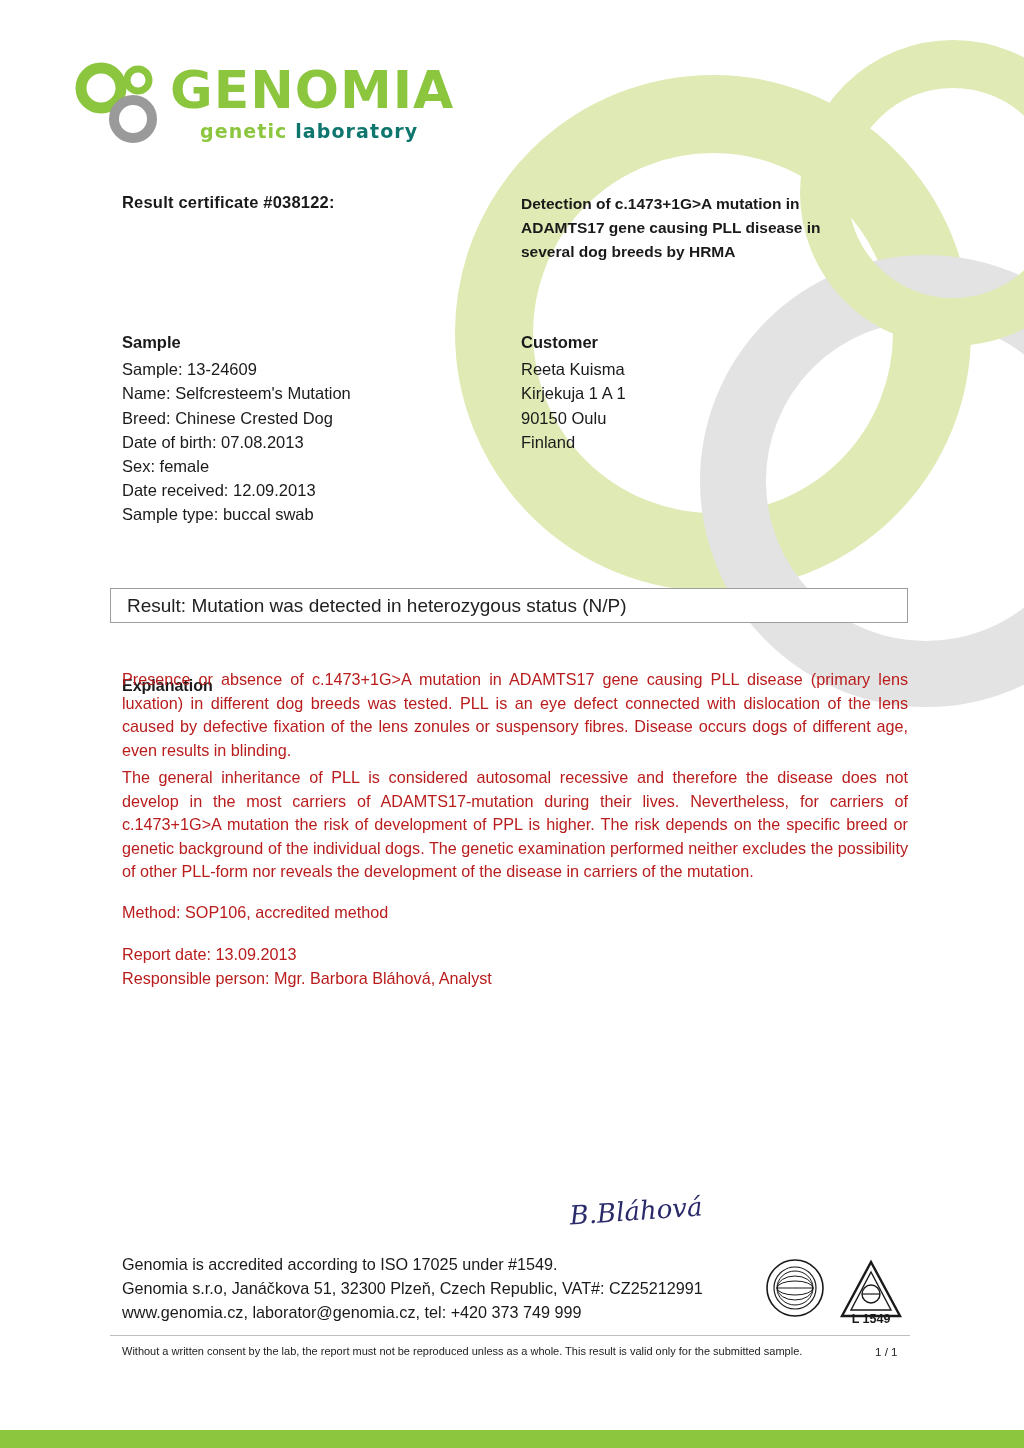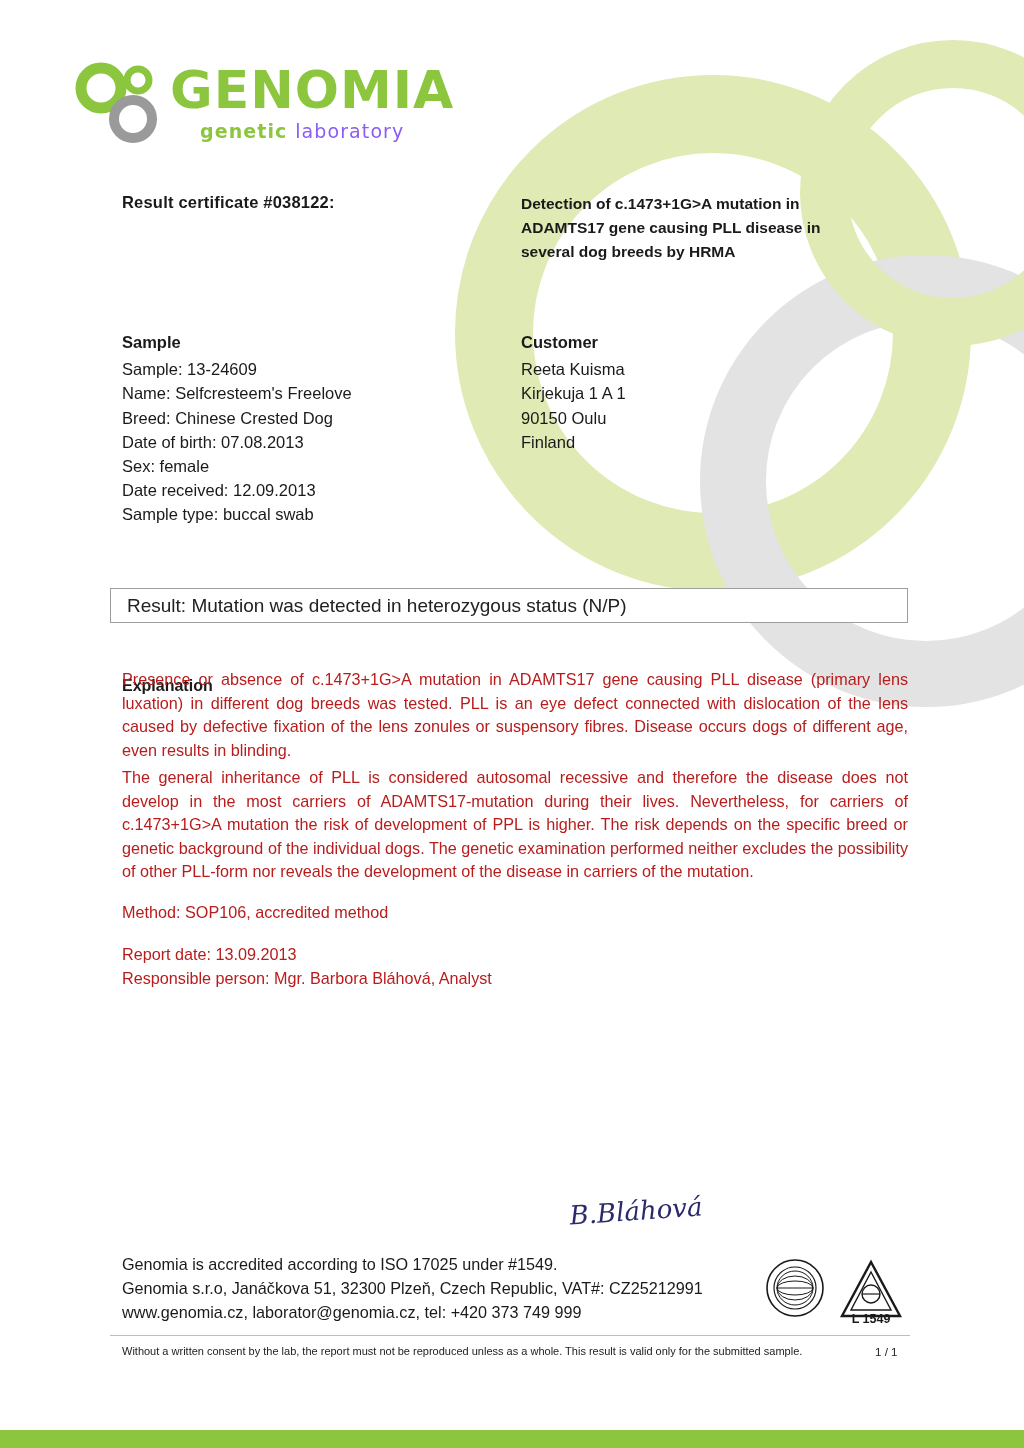--- a/index.html
+++ b/index.html
@@ -81,21 +81,21 @@
     font-family: "DejaVu Sans", sans-serif;
   }
   .logo-sub {
     position: absolute;
     left: 125px; top: 62px;
     font-size: 19px;
     letter-spacing: 1.1px;
     font-family: "DejaVu Sans", sans-serif;
   }
   .logo-sub .g1 { color: #8cc63f; font-weight: bold; }
-  .logo-sub .g2 { color: #8b5cf6; font-weight: normal; }
+  .logo-sub .g2 { color: #0f766e; font-weight: bold; }
 
   .logo-mark { position: absolute; left: 0; top: 4px; width: 90px; height: 85px; }
 
   
   .cert-title {
     position: absolute;
     left: 122px; top: 193px;
     font-size: 16.5px;
     font-weight: bold;
     letter-spacing: .2px;
@@ -249,21 +249,21 @@
     <div class="logo-text">GENOMIA</div>
     <div class="logo-sub"><span class="g1">genetic </span><span class="g2">laboratory</span></div>
   </div>
 
   <div class="cert-title">Result certificate #038122:</div>
   <div class="test-title">Detection of c.1473+1G&gt;A mutation in ADAMTS17 gene causing PLL disease in several dog breeds by HRMA</div>
 
   <div class="block-sample">
     <div class="col-head">Sample</div>
     <div>Sample: 13-24609</div>
-    <div>Name: Selfcresteem's Freelove</div>
+    <div>Name: Selfcresteem's Mutation</div>
     <div>Breed: Chinese Crested Dog</div>
     <div>Date of birth: 07.08.2013</div>
     <div>Sex: female</div>
     <div>Date received: 12.09.2013</div>
     <div>Sample type: buccal swab</div>
   </div>
 
   <div class="block-customer">
     <div class="col-head">Customer</div>
     <div>Reeta Kuisma</div>

